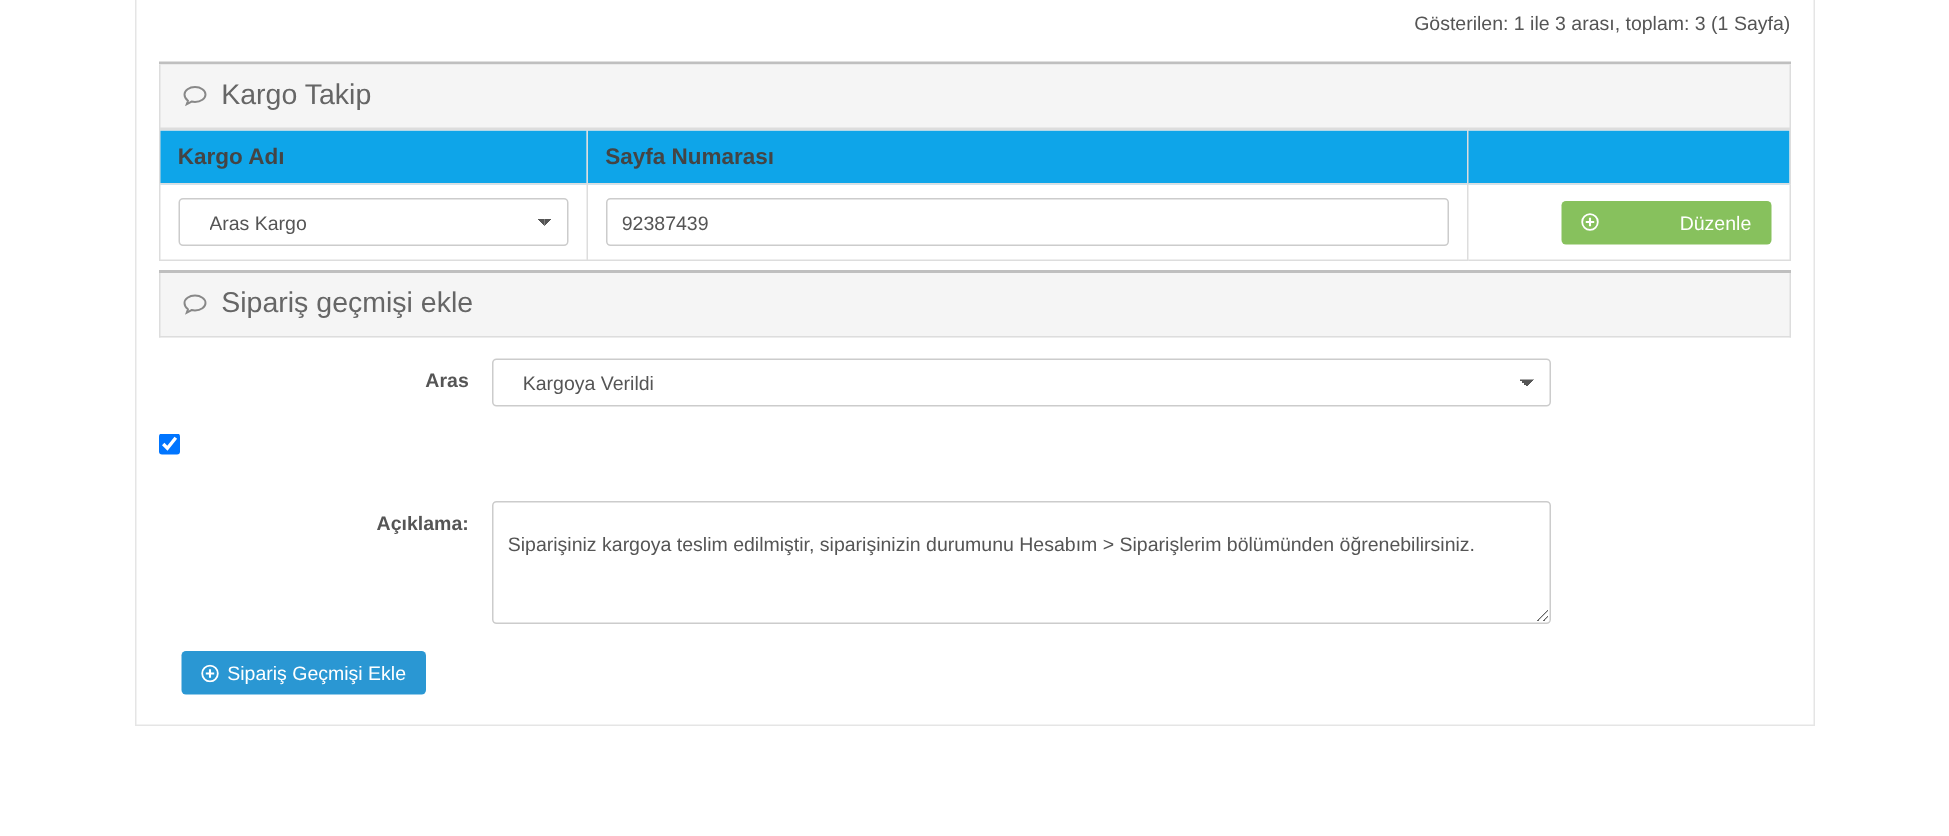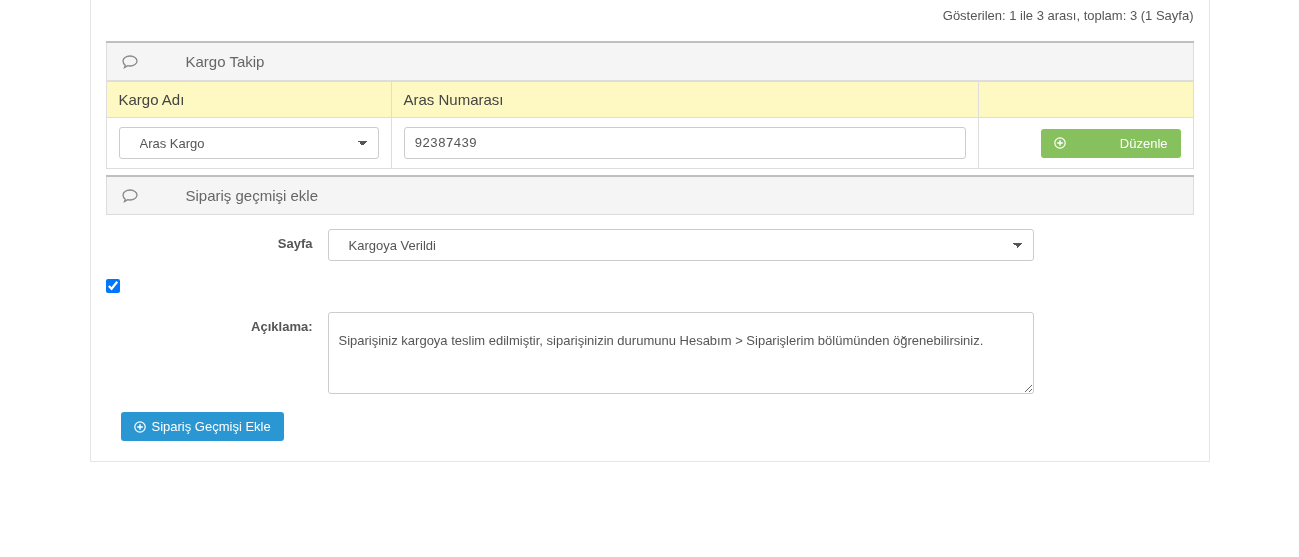--- a/index.html
+++ b/index.html
@@ -28,43 +28,42 @@
     border-top: 2px solid #bfbfbf;
     margin-top: 6px;
   }
   .panel-heading {
     background: #f5f5f5;
     border: 1px solid #ddd;
     border-top: none;
     padding: 10px 15px;
     display: flex;
     align-items: center;
-    font-size: 15px;
+    font-size: 19px;
     color: #666;
-    gap: 38px;
   }
   .panel-heading .icon { margin-right: 10px; color: #888; }
   .cargo-table {
     width: 100%;
     border-collapse: collapse;
     border: 1px solid #ddd;
     border-top: none;
     table-layout: fixed;
   }
   .cargo-table th, .cargo-table td {
     border: 1px solid #ddd;
     padding: 9px 12px;
     text-align: left;
     vertical-align: middle;
   }
   .cargo-table th {
-    font-weight: 400;
+    font-weight: 700;
     color: #444;
     font-size: 15px;
-    background: #fef9c3;
+    background: #0ea5e9;
   }
   .cargo-table td { background: #fff; }
   .cargo-col1 { width: 285px; }
   .cargo-col2 { width: auto; }
   .cargo-col3 { width: 215px; }
   .select, .input, .textarea {
     width: 100%;
     border: 1px solid #ccc;
     border-radius: 3px;
     font-size: 13px;
@@ -78,21 +77,20 @@
     appearance: none;
     -webkit-appearance: none;
     background-image: linear-gradient(45deg, transparent 50%, #555 50%), linear-gradient(135deg, #555 50%, transparent 50%);
     background-position: calc(100% - 15px) 13px, calc(100% - 10px) 13px;
     background-size: 5px 5px, 5px 5px;
     background-repeat: no-repeat;
   }
   .input {
     height: 32px;
     padding: 5px 10px;
-    font-family: Liberation Mono, monospace;
   }
   .textarea {
     padding: 20px 10px;
     height: 82px;
     resize: both;
   }
   .btn {
     display: inline-flex;
     align-items: center;
     border: none;
@@ -146,21 +144,21 @@
     </div>
     <table class="cargo-table">
       <colgroup>
         <col class="cargo-col1">
           <col class="cargo-col2">
           <col class="cargo-col3">
       </colgroup>
       <thead>
         <tr>
           <th>Kargo Adı</th>
-          <th>Aras Numarası</th>
+          <th>Sayfa Numarası</th>
           <th></th>
         </tr>
       </thead>
       <tbody>
         <tr>
           <td>
             <select class="select">
               <option>Aras Kargo</option>
             </select>
           </td>
@@ -187,35 +185,35 @@
     <div class="panel-heading">
       <span class="icon">
         <svg width="16" height="14" viewBox="0 0 16 14">
             <path fill="none" stroke="#888" stroke-width="1.3" d="M1 6c0-2.8 3.1-5 7-5s7 2.2 7 5-3.1 5-7 5c-.8 0-1.6-.1-2.3-.3L2.5 12.5l.8-2.3C2 9.2 1 7.7 1 6z"></path>
           </svg>
       </span>
       <span>Sipariş geçmişi ekle</span>
     </div>
 
     <div class="form-group">
-      <div class="form-label">Sayfa</div>
+      <div class="form-label">Aras</div>
       <div class="form-control-wrap">
         <select class="select">
           <option>Kargoya Verildi</option>
         </select>
       </div>
     </div>
 
     <div class="form-group" style="align-items:center; margin-top:18px;">
       <div class="checkbox-wrap">
         <input type="checkbox" checked="" style="">
       </div>
     </div>
 
-    <div class="form-group" style="margin-top:16px;">
+    <div class="form-group" style="margin-top:28px;">
       <div class="form-label">Açıklama:</div>
       <div class="form-control-wrap">
         <textarea class="textarea" style="">Siparişiniz kargoya teslim edilmiştir, siparişinizin durumunu Hesabım &gt; Siparişlerim bölümünden öğrenebilirsiniz.</textarea>
       </div>
     </div>
 
     <div class="submit-row">
       <button class="btn btn-primary">
         <span class="btn-icon">
           <svg width="12" height="12" viewBox="0 0 12 12">

